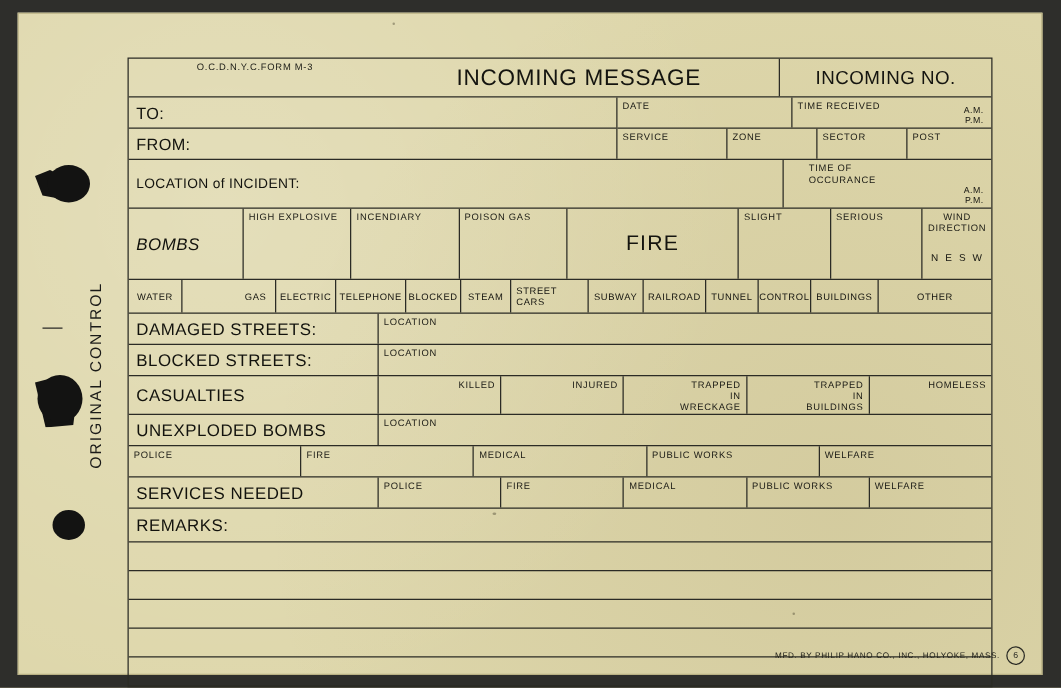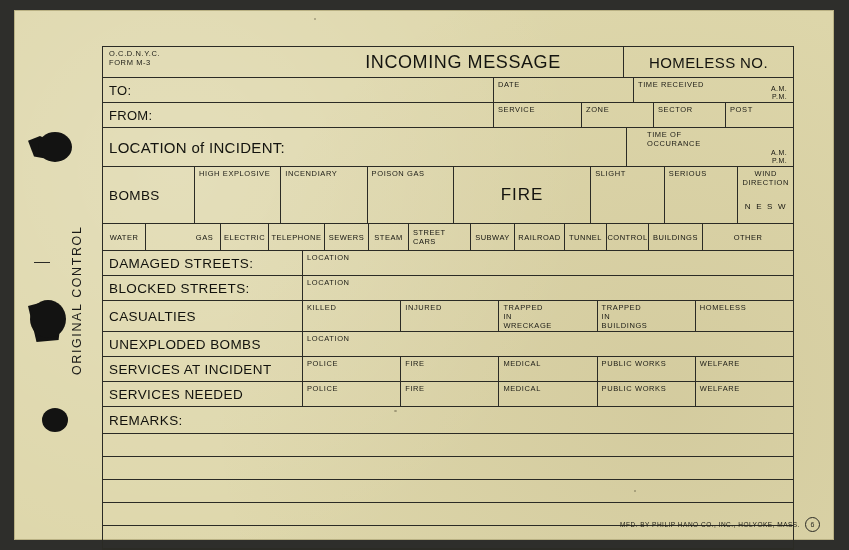--- a/index.html
+++ b/index.html
@@ -114,21 +114,21 @@
   .lab {
     font-size: 13.5px;
     letter-spacing: 0.4px;
     color: #12120d;
   }
   
   #hdr { height: 30px; align-items: stretch; }
   #hdr-left {
     width: 200px;
     display: flex;
-    flex-direction: column;
+    justify-content: center;
     padding-left: 6px;
     border-right: none;
   }
   #hdr-title {
     flex: 1;
     display: flex;
     align-items: center;
     justify-content: center;
     font-size: 18px;
     letter-spacing: 0.6px;
@@ -172,35 +172,36 @@
     text-align: right;
     letter-spacing: 0.4px;
   }
   
   #locrow { height: 38px; }
   #loc-label {
     flex: 1;
     display: flex;
     align-items: center;
     padding-left: 6px;
-    font-size: 15px;
+    font-size: 11px;
     letter-spacing: 0.3px;
   }
   #loc-time {
     width: 150px;
     position: relative;
     margin-left: 16px;
   }
   
   #bombsrow { height: 56px; }
   #bombs-label {
     width: 100px;
     display: flex;
     align-items: center;
     padding-left: 6px;
+    font-style: italic;
   }
   .bcol { width: 94px; }
   #fire-cell {
     width: 150px;
     display: flex;
     align-items: center;
     justify-content: center;
     font-size: 17px;
     letter-spacing: 1px;
   }
@@ -231,21 +232,21 @@
   
   .lrow { height: 24px; }
   .lrow .lbl {
     width: 200px;
     display: flex;
     align-items: center;
     padding-left: 6px;
   }
   .lrow .fld { flex: 1; }
   
-  #casrow { height: 30px; }
+  #casrow { height: 30px; text-align: right; }
   #cas-label {
     width: 200px;
     display: flex;
     align-items: center;
     padding-left: 6px;
   }
   .cas-cell { flex: 1; }
   .cas-cell .tiny { line-height: 1.2; }
   
   .srow { height: 24px; }
@@ -313,21 +314,21 @@
     <div id="side-label">ORIGINAL CONTROL</div>
 
     <div id="form">
 
       <div class="row" id="hdr">
         <div class="cell" id="hdr-left">
           <div class="tiny">O.C.D.N.Y.C.</div>
           <div class="tiny">FORM M-3</div>
         </div>
         <div class="cell" id="hdr-title">INCOMING MESSAGE</div>
-        <div class="cell" id="hdr-right">HOMELESS NO.</div>
+        <div class="cell" id="hdr-right">INCOMING NO.</div>
       </div>
 
       <div class="row" id="tofrom">
         <div id="tofrom-left">
           <div class="tf-line">TO:</div>
           <div class="tf-line">FROM:</div>
         </div>
         <div id="tofrom-right">
           <div class="subrow" style="border-bottom:1.2px solid #2b2b25;">
             <div class="cell" style="width:140px;">
@@ -397,21 +398,21 @@
             <span>W</span>
           </div>
         </div>
       </div>
 
       <div class="row" id="damagerow">
         <div class="cell dcell" style="width:43px;">WATER</div>
         <div class="cell dcell" style="width:32px;margin-left:43px;">GAS</div>
         <div class="cell dcell" style="width:48px;">ELECTRIC</div>
         <div class="cell dcell" style="width:56px;">TELEPHONE</div>
-        <div class="cell dcell" style="width:44px;">SEWERS</div>
+        <div class="cell dcell" style="width:44px;">BLOCKED</div>
         <div class="cell dcell" style="width:40px;">STEAM</div>
         <div class="cell dcell" style="width:62px;">STREET CARS</div>
         <div class="cell dcell" style="width:44px;">SUBWAY</div>
         <div class="cell dcell" style="width:50px;">RAILROAD</div>
         <div class="cell dcell" style="width:42px;">TUNNEL</div>
         <div class="cell dcell" style="width:42px;">CONTROL</div>
         <div class="cell dcell" style="width:54px;">BUILDINGS</div>
         <div class="cell dcell" style="flex:1;">OTHER</div>
       </div>
 
@@ -453,21 +454,20 @@
       </div>
 
       <div class="row lrow">
         <div class="cell lbl lab">UNEXPLODED BOMBS</div>
         <div class="cell fld">
           <div class="tiny">LOCATION</div>
         </div>
       </div>
 
       <div class="row srow">
-        <div class="cell lbl lab">SERVICES AT INCIDENT</div>
         <div class="cell sc">
           <div class="tiny">POLICE</div>
         </div>
         <div class="cell sc">
           <div class="tiny">FIRE</div>
         </div>
         <div class="cell sc">
           <div class="tiny">MEDICAL</div>
         </div>
         <div class="cell sc">

